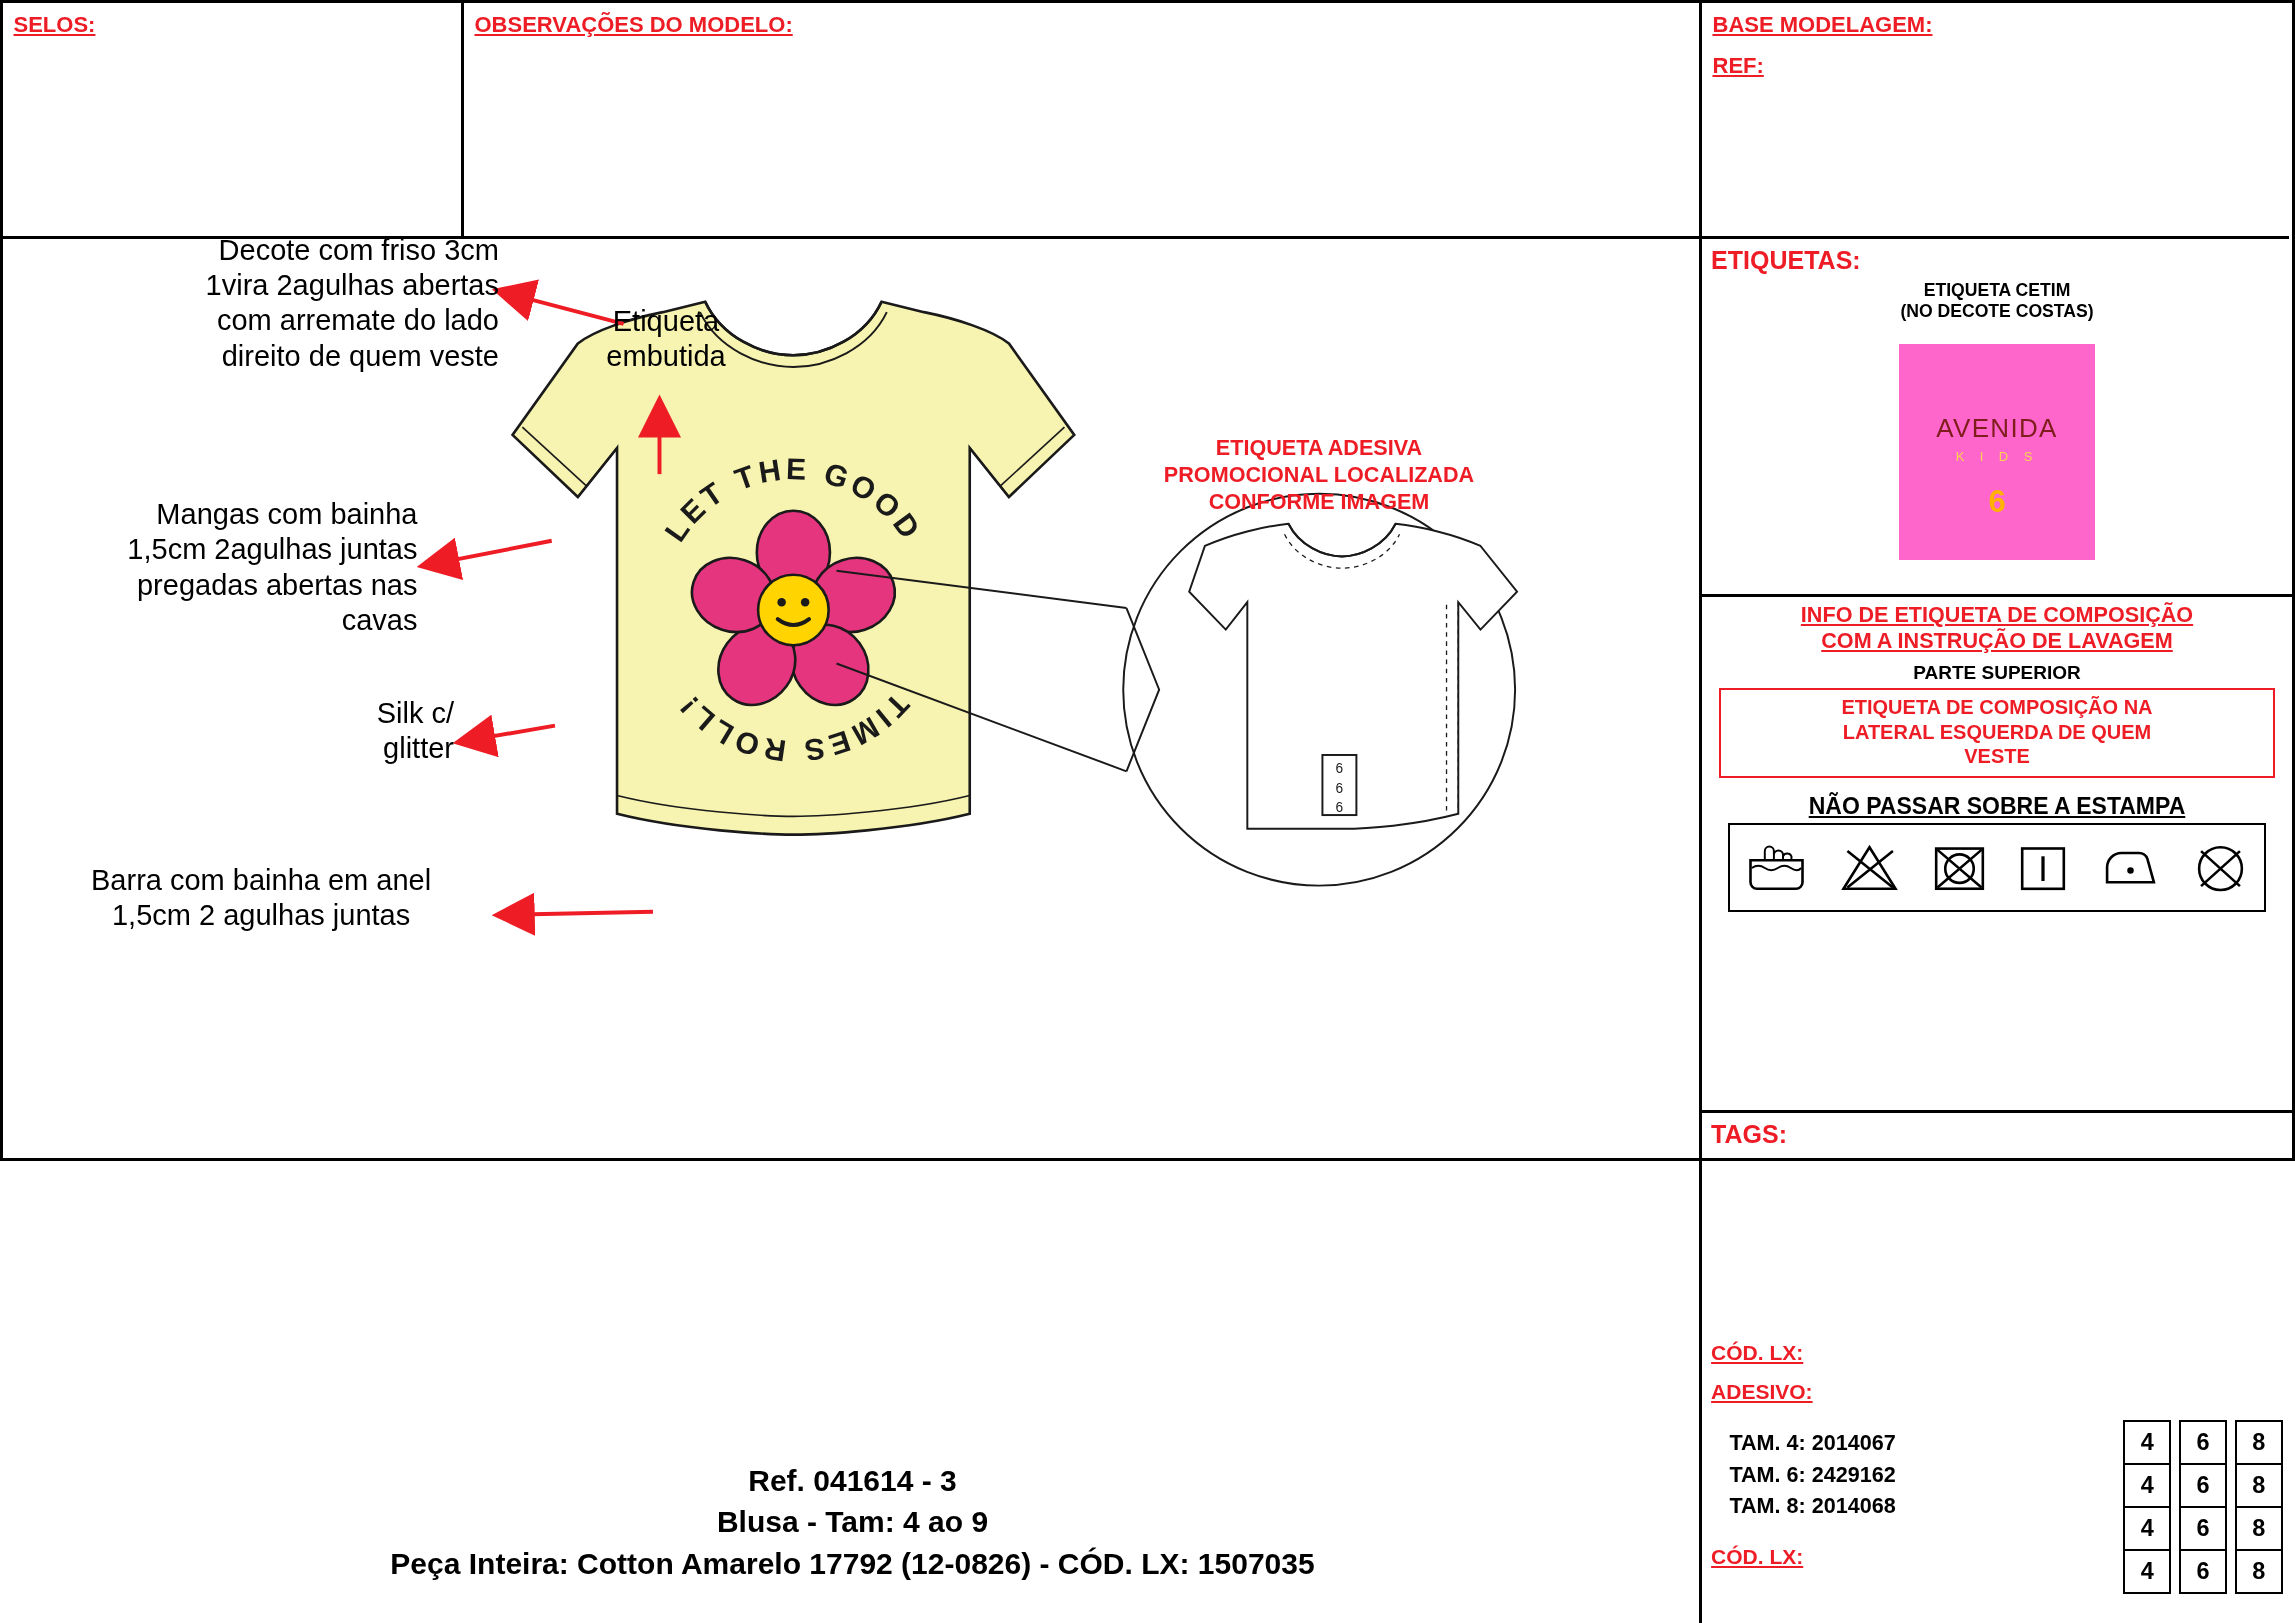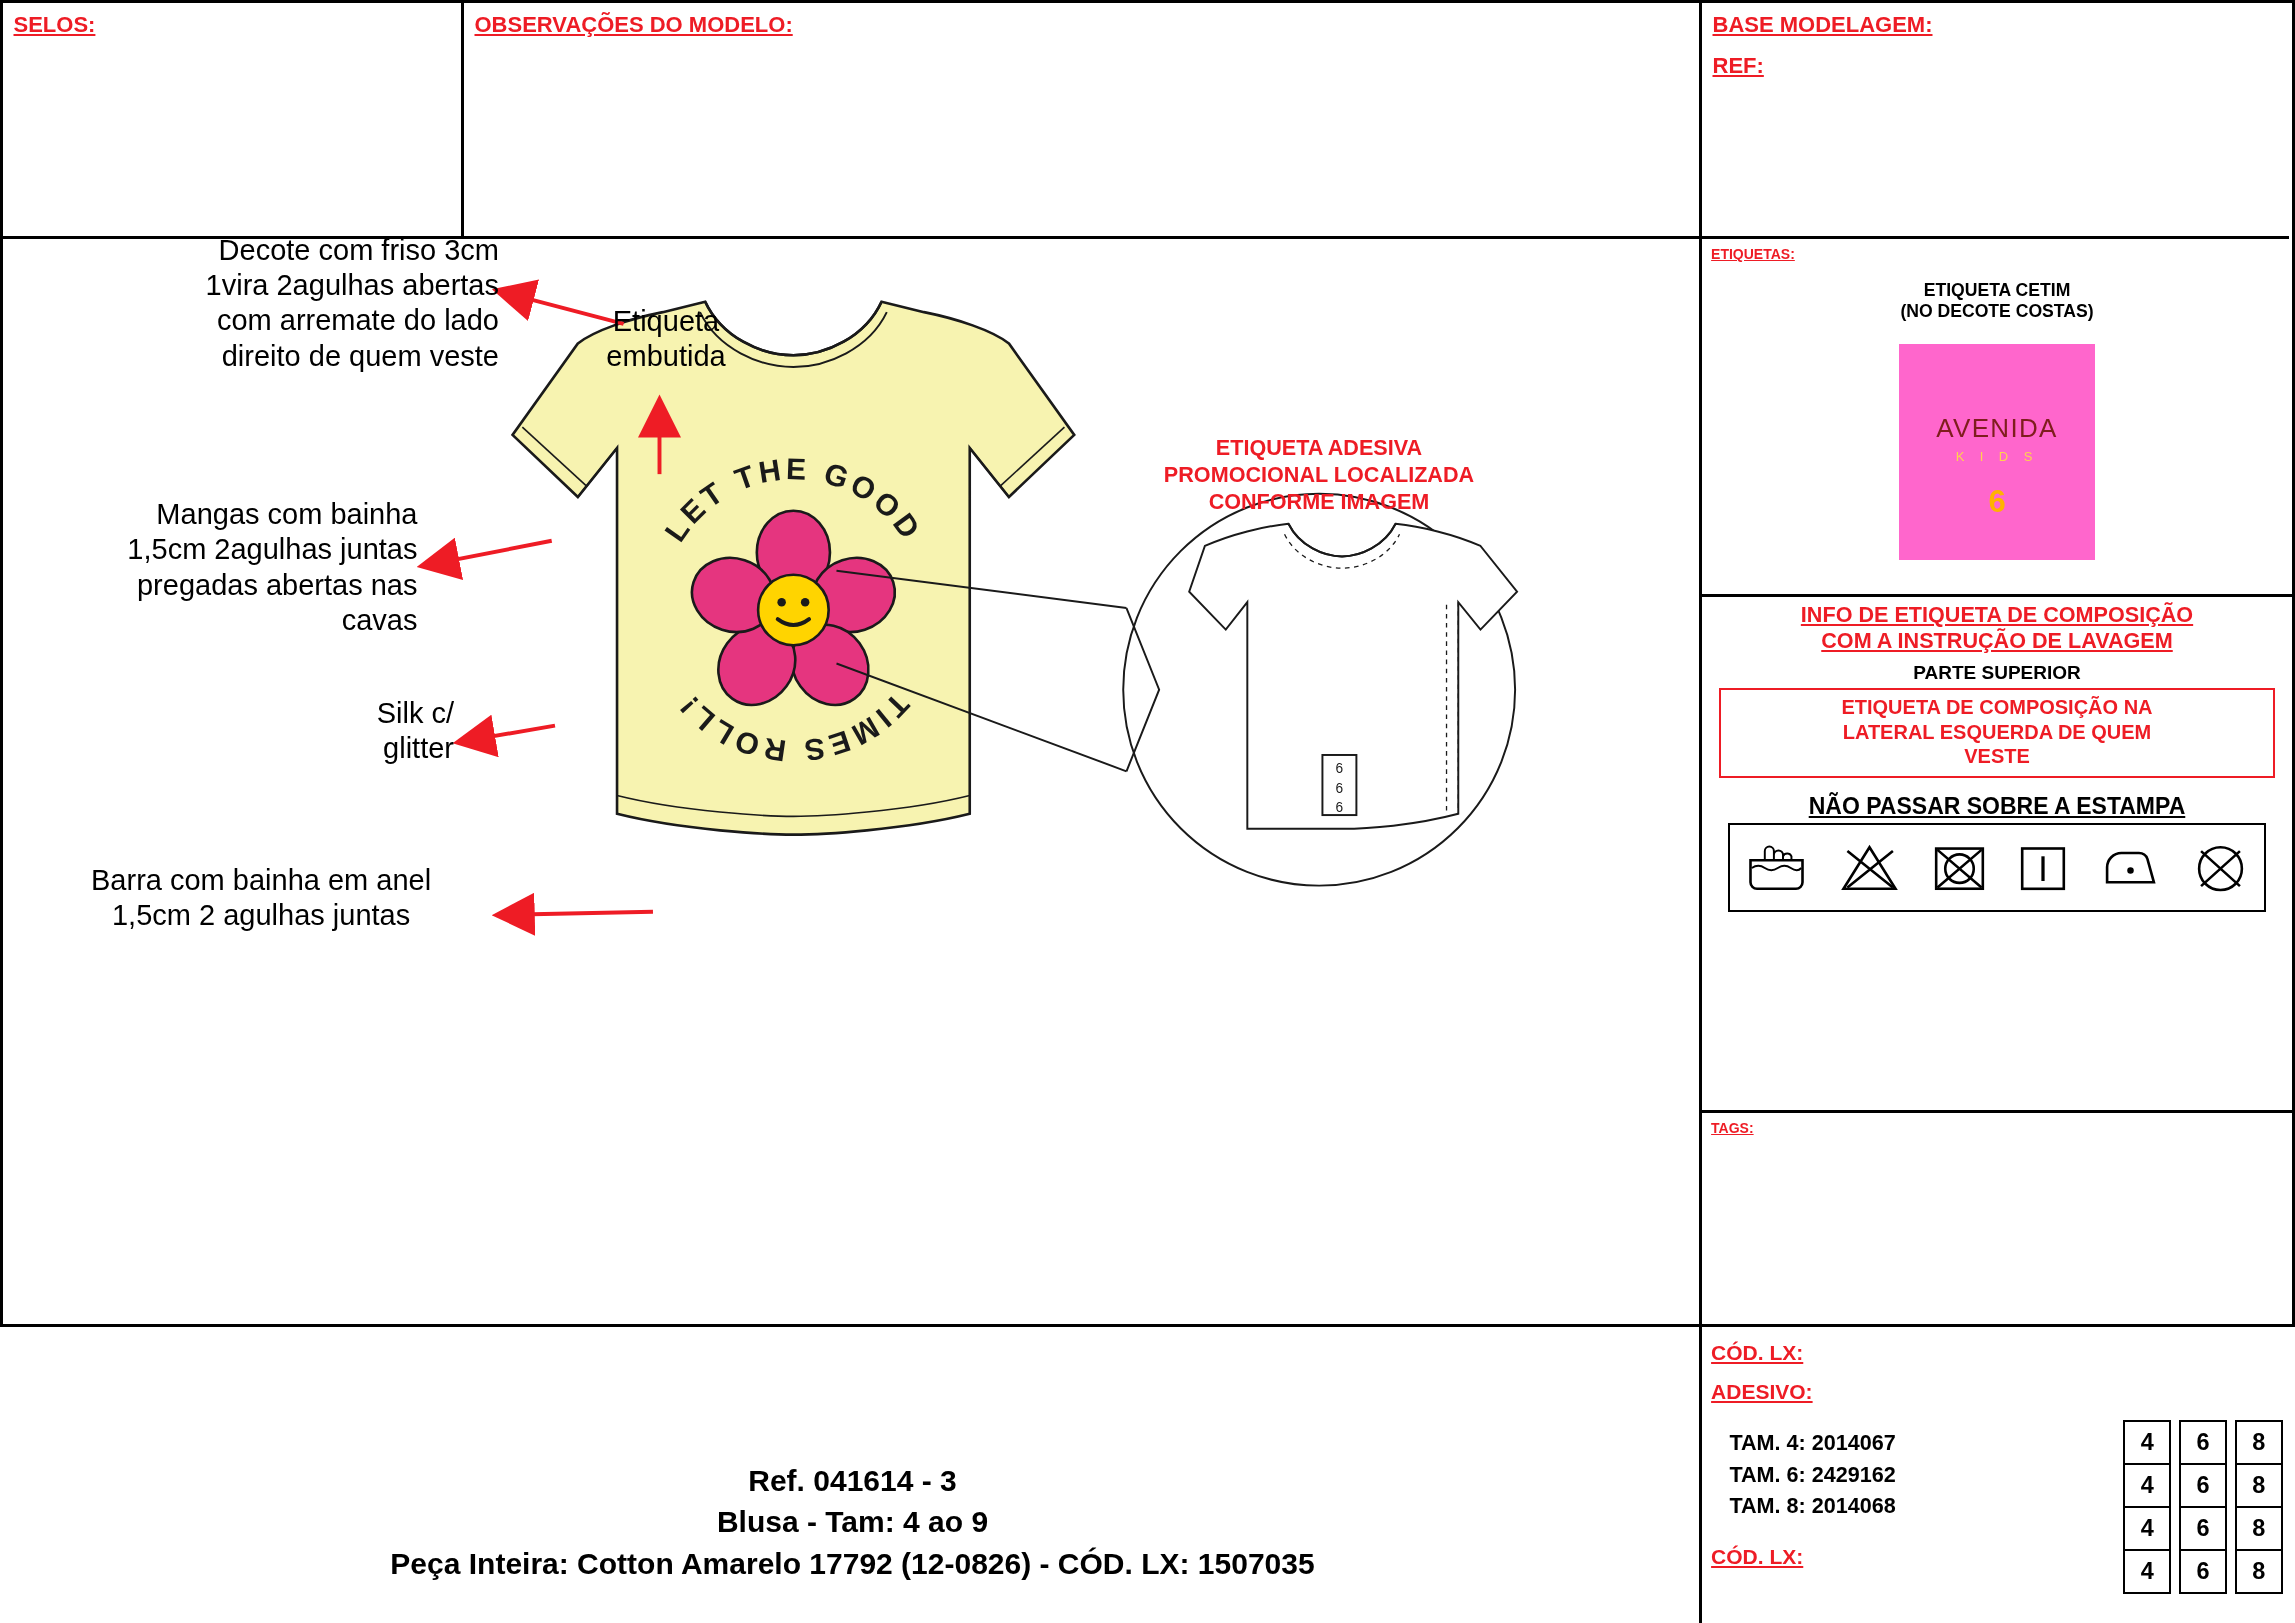--- a/index.html
+++ b/index.html
@@ -9,21 +9,21 @@
   }
   body {
     font-family: "Liberation Sans", sans-serif;
     width: 2295px;
     height: 1624px;
     overflow: hidden;
   }
   .sheet {
     position: relative;
     width: 2295px;
-    height: 1327px;
+    height: 1161px;
     box-sizing: border-box;
     border: 3.3px solid #000;
     background: #fff;
   }
   
   .top-strip {
     position: absolute;
     left: 0; top: 0;
     width: 2289px;
     height: 236px;
@@ -74,22 +74,21 @@
     border-bottom: 3.3px solid #000;
     position: relative;
   }
   .rc-etiquetas { height: 358px; }
   .rc-info      { height: 516px; }
   .rc-tags      { height: 507px; border-bottom: none; }
 
   .rc-red-title {
     color: #ee1c25;
     font-weight: bold;
-    text-decoration: underline;
-    font-size: 14px;
+    font-size: 25px;
     position: absolute;
     left: 9.1px;
     top: 6.5px;
   }
 
   .etq-cetim-cap {
     position: absolute;
     left: 0; right: 0;
     top: 41px;
     text-align: center;

